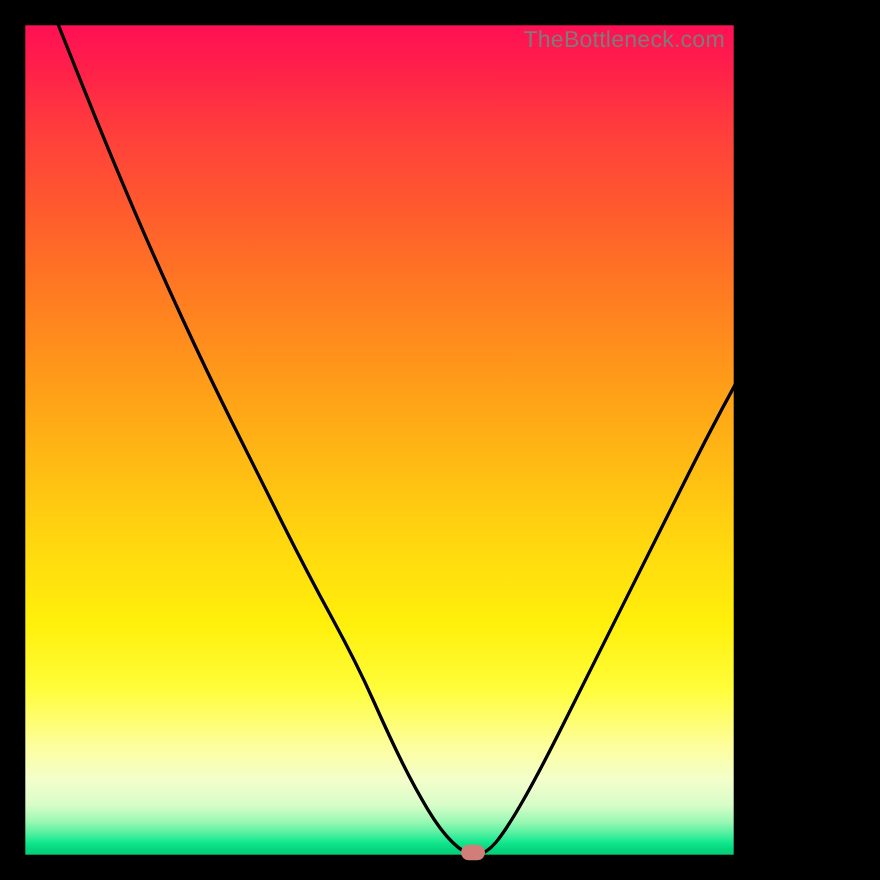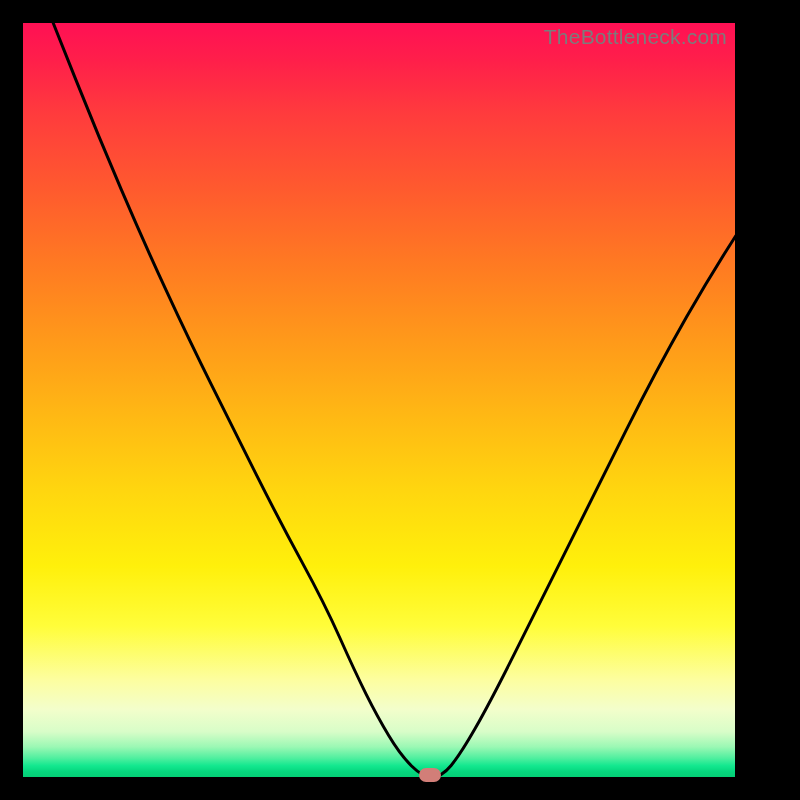--- a/index.html
+++ b/index.html
@@ -14,21 +14,21 @@
   .frame {
     position: relative;
     width: 800px;
     height: 800px;
     background: #000;
   }
   .plot-area {
     position: absolute;
     left: 23px;
     top: 23px;
-    width: 712px;
+    width: 644px;
     height: 754px;
     
     background: linear-gradient(
       to bottom,
       #ff1054 0%,
       #ff1f4a 5%,
       #ff3b3d 12%,
       #ff5a2e 22%,
       #ff7a22 32%,
       #ff991a 42%,

